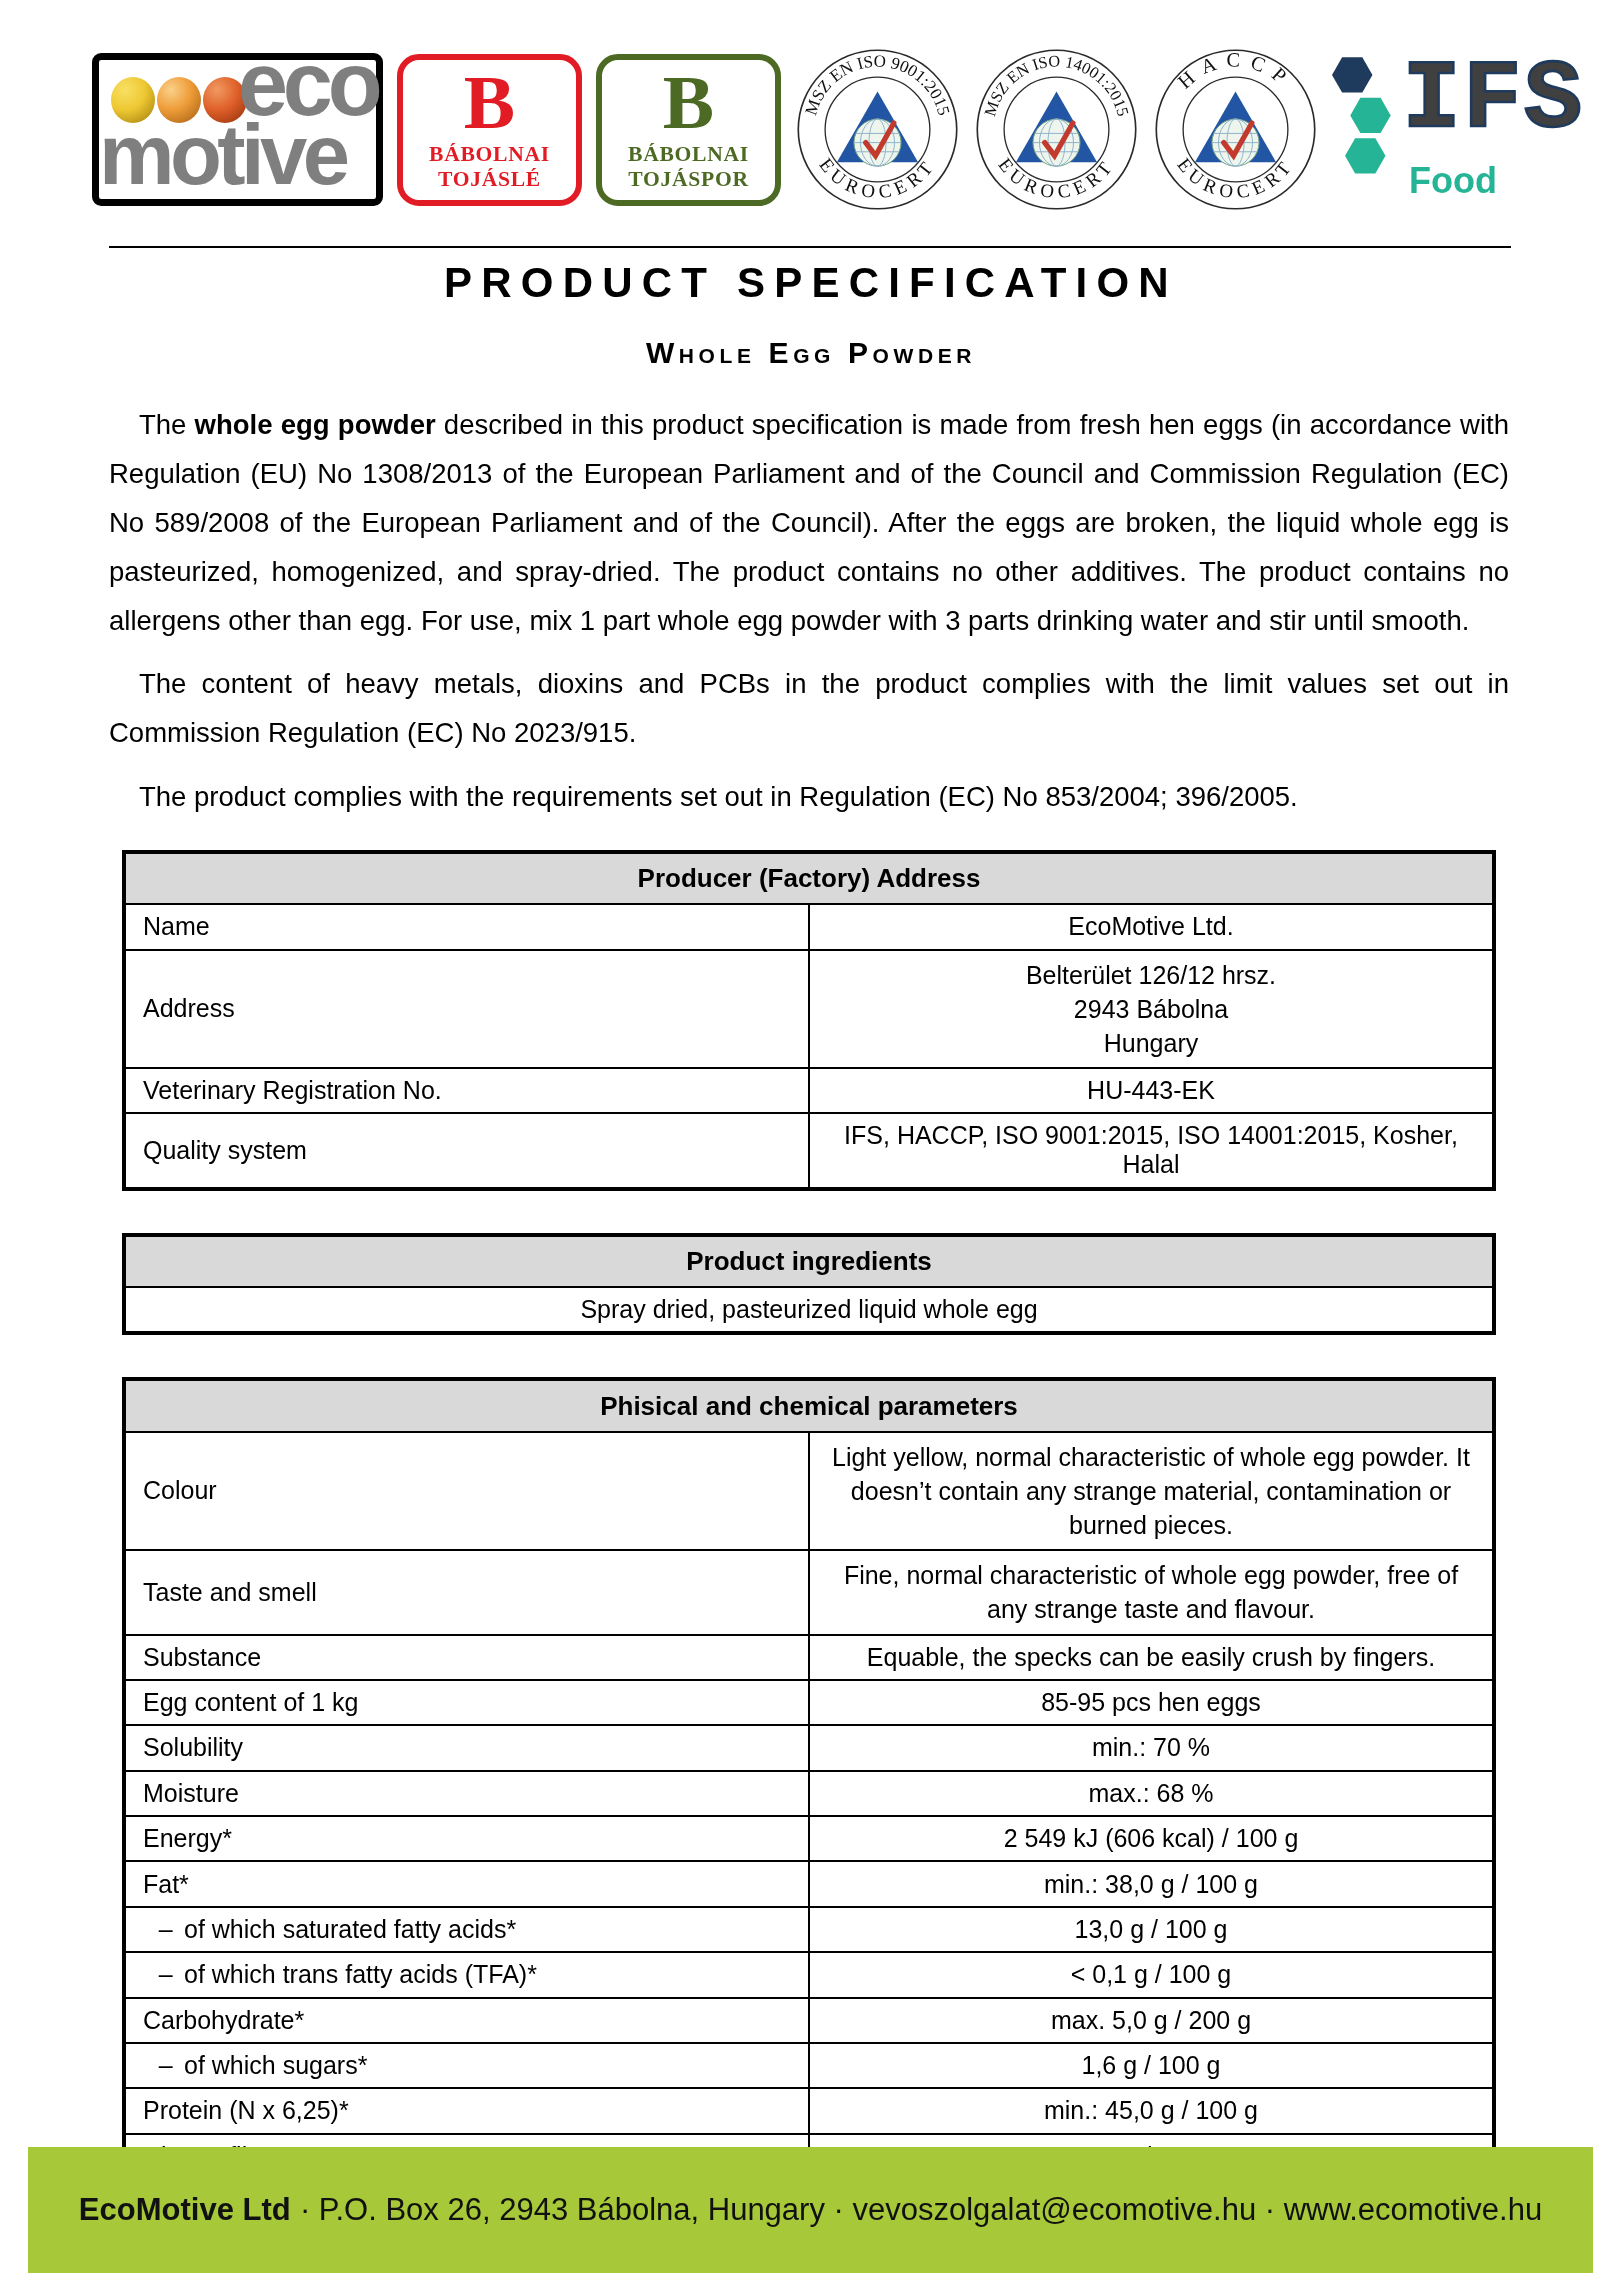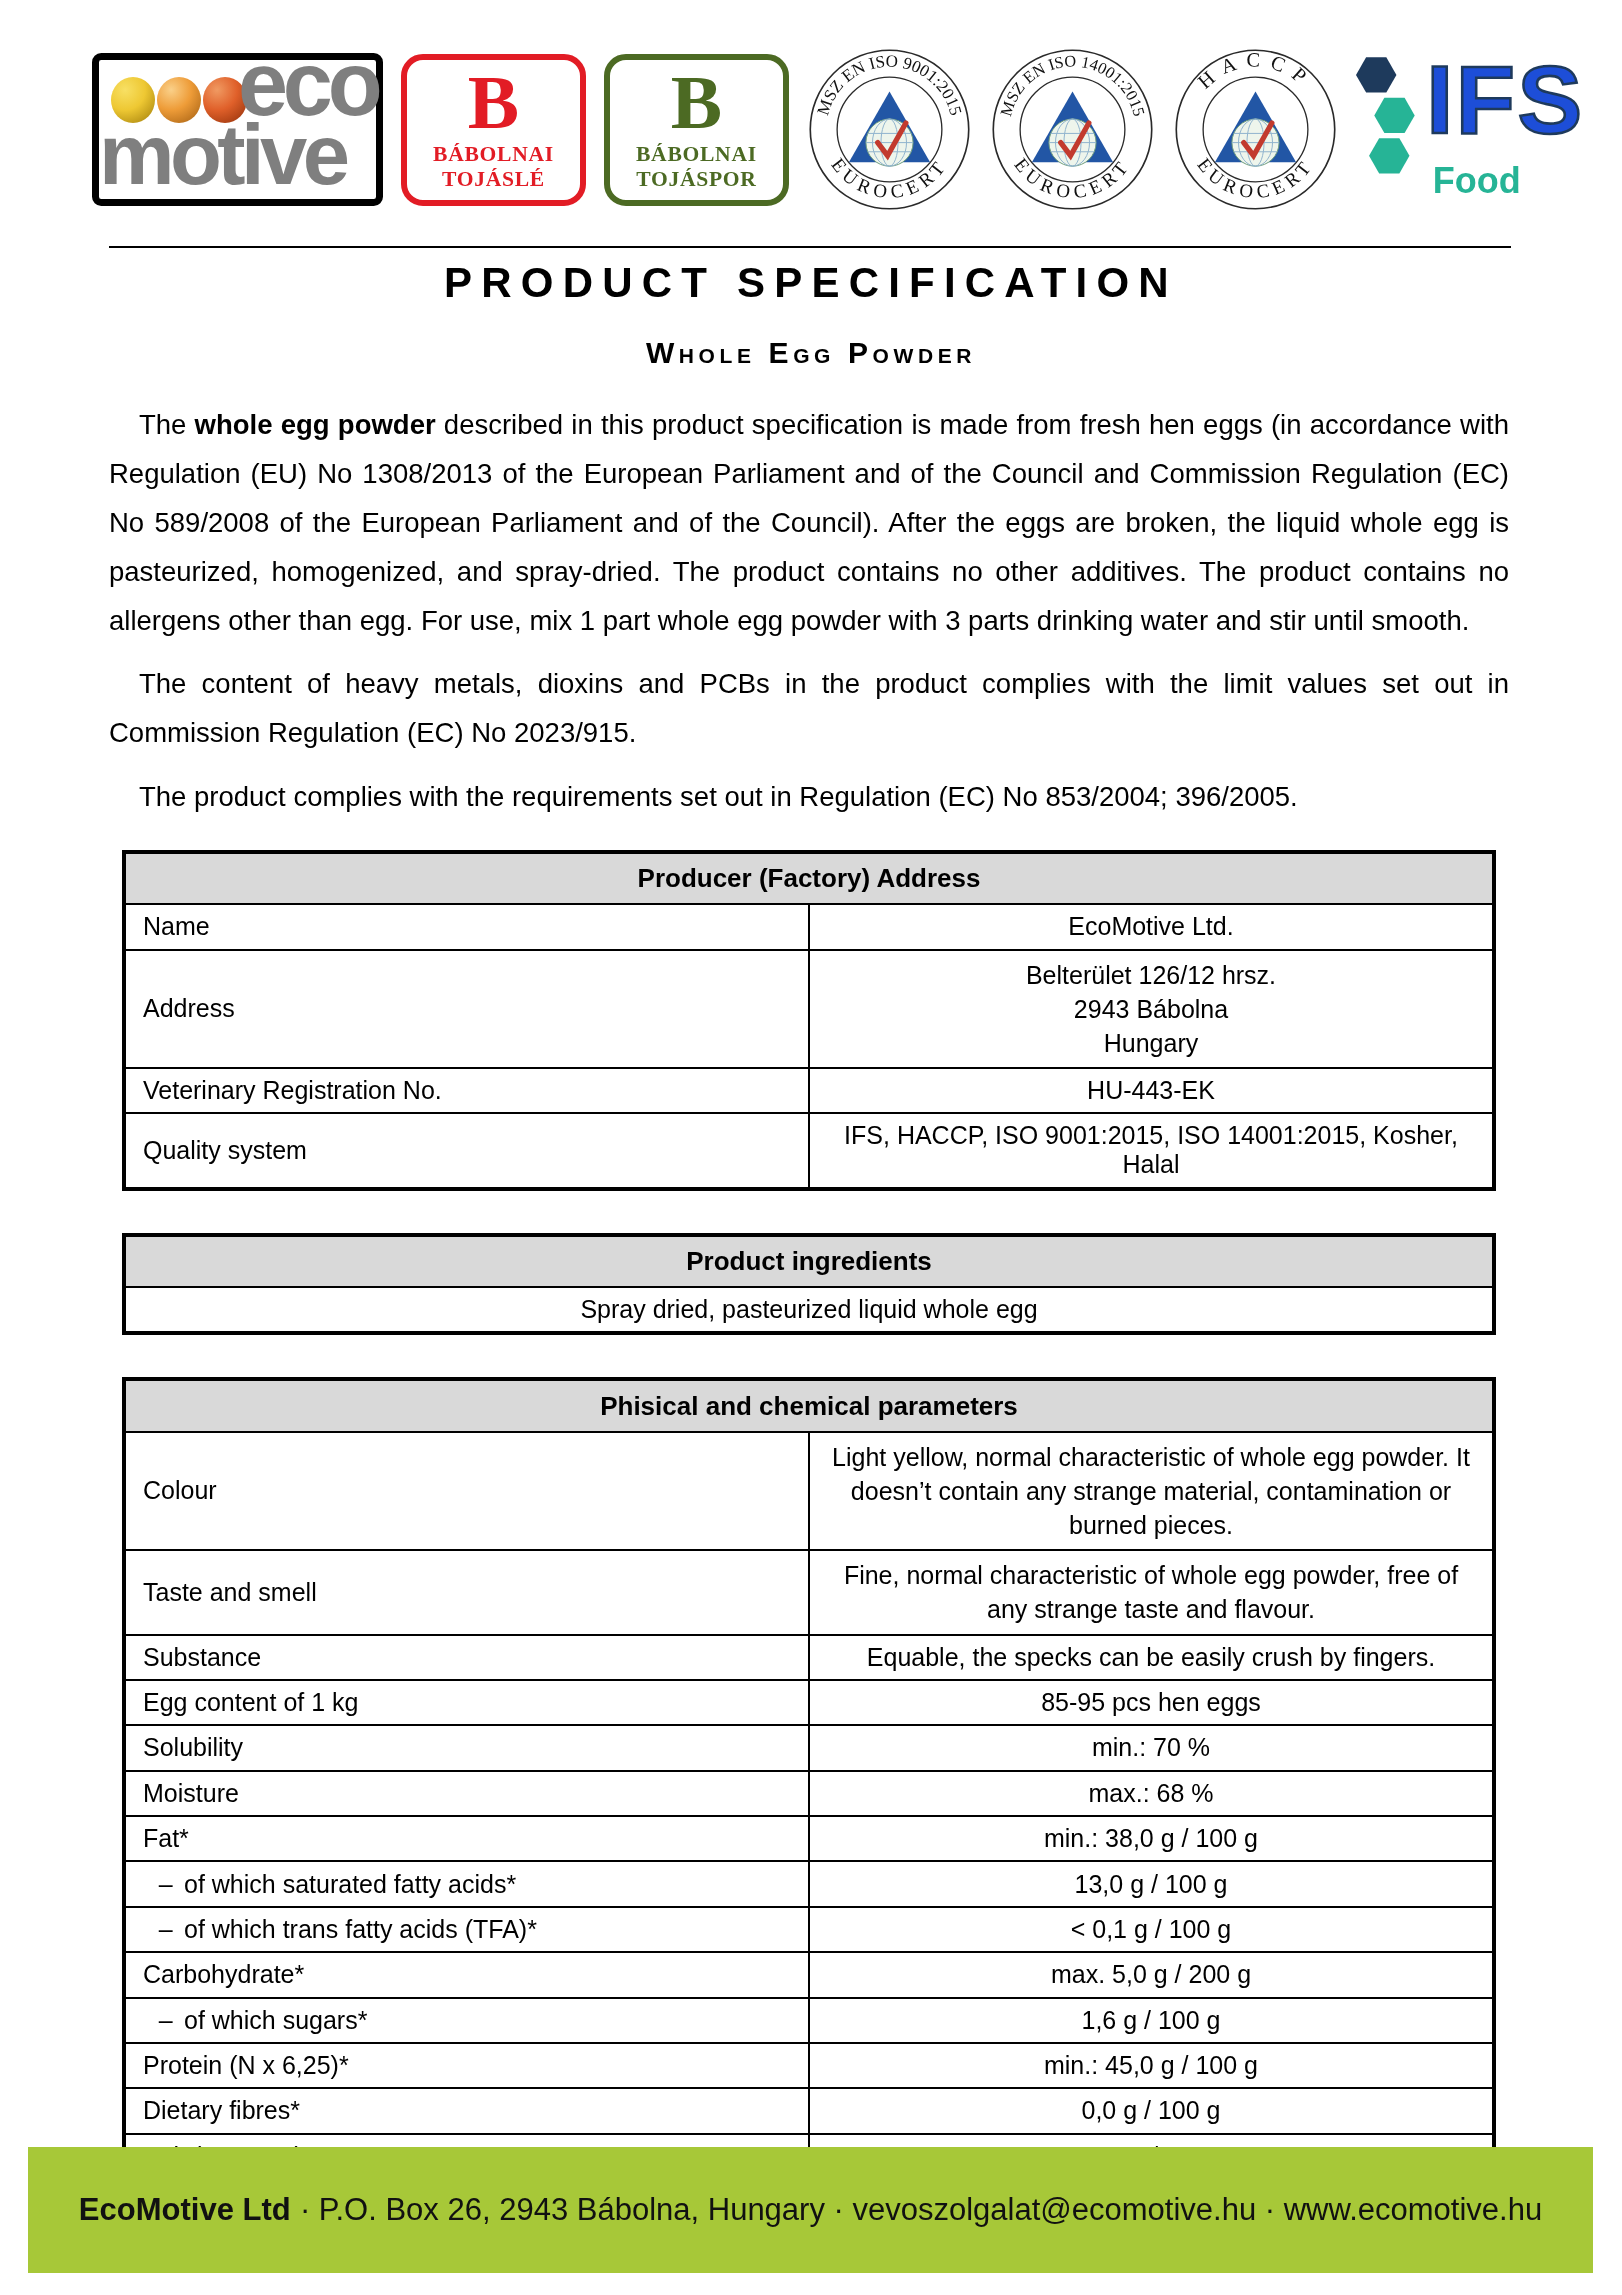--- a/index.html
+++ b/index.html
@@ -33,22 +33,22 @@
   .b-letter { font-size:77px; font-weight:bold; line-height:72px; }
   .b-name   { font-size:21.6px; font-weight:bold; line-height:25.5px; text-align:center;
               letter-spacing:0.7px; margin-top:3.9px; }
 
   
   .seal { flex:none; }
 
   
   .ifs { display:flex; align-items:flex-start; flex:none; }
   .ifs-text { margin-left:10.5px; }
-  .ifs-word { font-size:97px; line-height:86px; font-weight:bold; color:#1d4ed8;
-              letter-spacing:2.6px; -webkit-text-stroke:2.6px #1e3a5c; }
+  .ifs-word { font-size:97px; line-height:86px; font-weight:bold; color:#404040;
+              letter-spacing:2.6px;font-family:Liberation Mono, monospace; -webkit-text-stroke:2.6px #1e3a5c; }
   .ifs-food { font-size:36px; color:#26b496; font-weight:bold; margin:17px 0 0 6.5px; }
 
   
   .rule { border:none; border-top:2px solid #000; margin:34px 111px 0 109px; }
   .doc-title { text-align:center; margin-top:11px; font-size:42px; font-weight:bold;
                letter-spacing:9.2px; }
   .doc-subtitle { text-align:center; margin-top:29px; font-size:30px; font-weight:bold;
                   font-variant:small-caps; letter-spacing:4.6px; }
 
   
@@ -270,20 +270,24 @@
       </tr>
       <tr>
         <td class="c-label">Solubility</td>
         <td class="c-value">min.: 70 %</td>
       </tr>
       <tr>
         <td class="c-label">Moisture</td>
         <td class="c-value">max.: 68 %</td>
       </tr>
       <tr>
+        <td class="c-label">Energy*</td>
+        <td class="c-value">2 549 kJ (606 kcal) / 100 g</td>
+      </tr>
+      <tr>
         <td class="c-label">Fat*</td>
         <td class="c-value">min.: 38,0 g / 100 g</td>
       </tr>
       <tr>
         <td class="c-label"><span class="dash">–</span><span>of which saturated fatty acids*</span></td>
         <td class="c-value">13,0 g / 100 g</td>
       </tr>
       <tr>
         <td class="c-label"><span class="dash">–</span><span>of which trans fatty acids (TFA)*</span></td>
         <td class="c-value">&lt; 0,1 g / 100 g</td>

